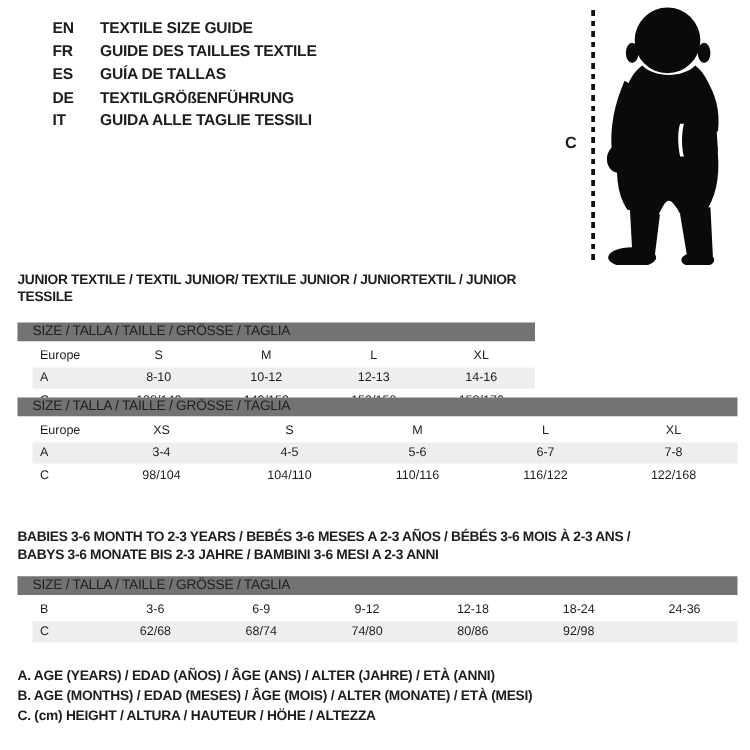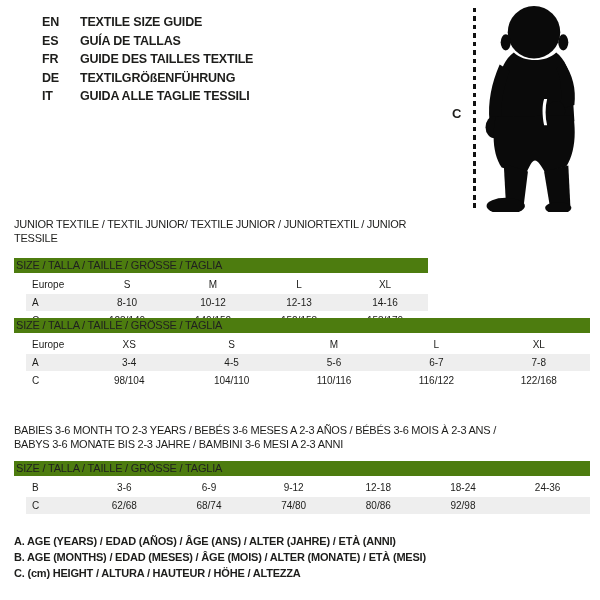--- a/index.html
+++ b/index.html
@@ -12,25 +12,25 @@
   .lang-row{display:flex;font-weight:bold;font-size:12.5px;line-height:18.6px;letter-spacing:-0.2px;padding-left:20px;}
   .lang-code{width:38px;flex:0 0 38px;}
   
   .height-line{
     position:absolute;left:473px;top:8px;width:3px;height:204px;
     background:repeating-linear-gradient(to bottom,#111 0 4.5px,transparent 4.5px 8.5px);
   }
   .height-label{position:absolute;left:452px;top:106px;font-weight:bold;font-size:13px;}
   .toddler{position:absolute;left:483px;top:4px;}
   
-  .tbl-title{font-weight:normal;font-size:11px;letter-spacing:-0.25px;line-height:13.5px;}
+  .tbl-title{font-weight:bold;font-size:11px;letter-spacing:-0.25px;line-height:13.5px;}
   .tbl-title sub{font-size:8px;vertical-align:-2px;}
   .size-bar{
-    background:#4d7c0f;color:#1f1f1f;font-size:11px;letter-spacing:-0.2px;
-    height:15px;line-height:15px;padding-left:2px;margin-bottom:2px;
+    background:#737373;color:#1f1f1f;font-size:11px;letter-spacing:-0.2px;
+    height:15px;line-height:15px;padding-left:12px;margin-bottom:2px;
   }
   .grid-row{display:grid;height:17px;line-height:17px;font-size:10px;border-top:1px solid #fff;margin-left:12px;}
   .grid-row.stripe{background:#eeeeee;}
   .cols-4{grid-template-columns:58px repeat(4,1fr);}
   .cols-5{grid-template-columns:52px repeat(5,1fr);}
   .cols-6{grid-template-columns:56px repeat(6,1fr);}
   .row-label{text-align:left;padding-left:6px;}
   .tcell{text-align:center;}
   .tbl1{position:absolute;left:14px;top:218px;width:414px;}
   .tbl1 .tbl-title{margin-bottom:13px;}
@@ -45,26 +45,26 @@
 <body>
 
 <div class="canvas">
 
   <div class="lang-block">
     <div class="lang-row">
       <span class="lang-code">EN</span>
       <span class="lang-title">TEXTILE SIZE GUIDE</span>
     </div>
     <div class="lang-row">
+      <span class="lang-code">FR</span>
+      <span class="lang-title">GUIDE DES TAILLES TEXTILE</span>
+    </div>
+    <div class="lang-row">
       <span class="lang-code">ES</span>
       <span class="lang-title">GUÍA DE TALLAS</span>
-    </div>
-    <div class="lang-row">
-      <span class="lang-code">FR</span>
-      <span class="lang-title">GUIDE DES TAILLES TEXTILE</span>
     </div>
     <div class="lang-row">
       <span class="lang-code">DE</span>
       <span class="lang-title">TEXTILGRÖßENFÜHRUNG</span>
     </div>
     <div class="lang-row">
       <span class="lang-code">IT</span>
       <span class="lang-title">GUIDA ALLE TAGLIE TESSILI</span>
     </div>
   </div>

